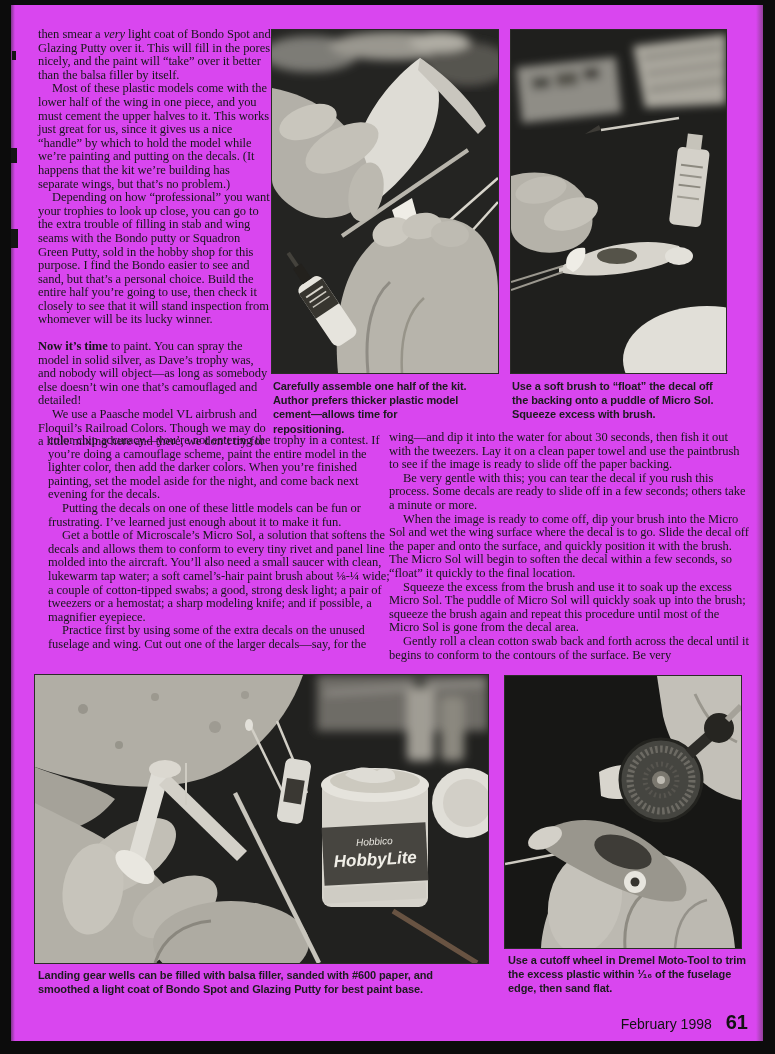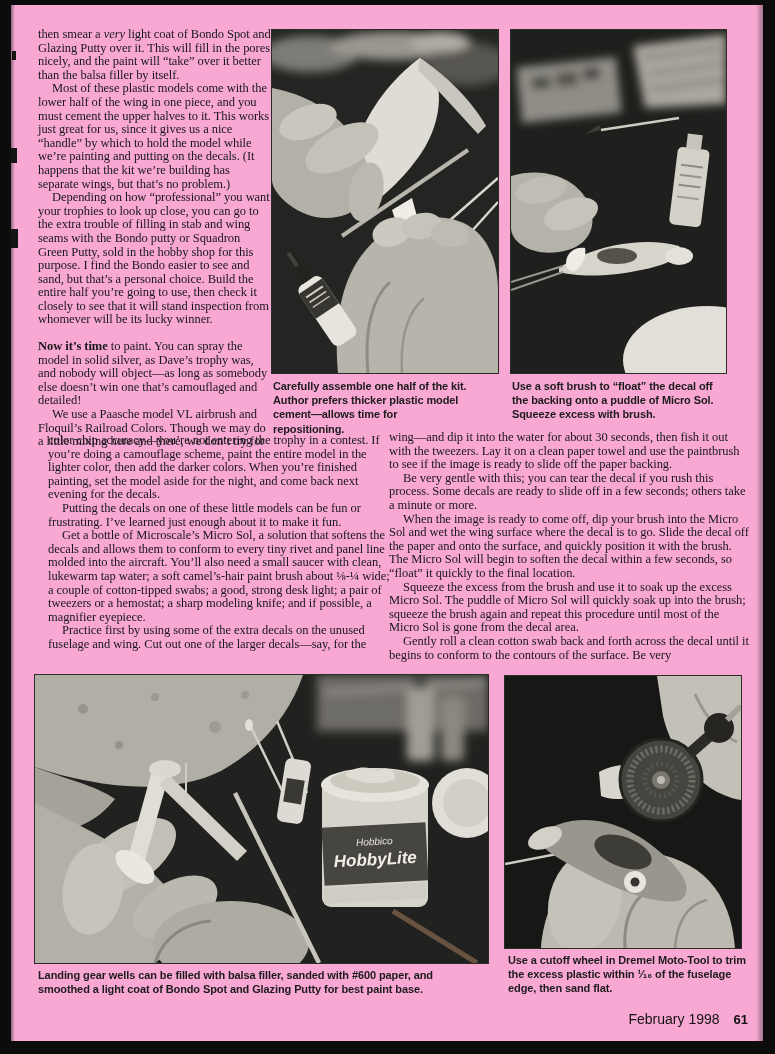--- a/index.html
+++ b/index.html
@@ -3,21 +3,21 @@
 <meta charset="utf-8">
 <style>
   html,body{margin:0;padding:0;}
   body{
     width:775px;height:1054px;position:relative;overflow:hidden;
     background:#0c0c0c;
     font-family:"Liberation Serif",serif;
   }
   .paper{
     position:absolute;left:11px;top:5px;width:752px;height:1036px;
-    background:#f9a8d4;
+    background:#d946ef;
   }
   .paper::after{
     content:"";position:absolute;right:0;top:0;width:7px;height:100%;
     background:linear-gradient(to right,rgba(0,0,0,0),rgba(60,58,52,.45));
     pointer-events:none;
   }
   .paper::before{
     content:"";position:absolute;left:0;top:0;width:4px;height:100%;
     background:linear-gradient(to right,rgba(40,40,40,.5),rgba(0,0,0,0));
     pointer-events:none;
@@ -42,21 +42,21 @@
     font-family:"Liberation Sans",sans-serif;font-weight:bold;
     font-size:11px;line-height:14.2px;color:#1b1b1d;
     letter-spacing:-0.1px;
   }
 
   .footer{
     position:absolute;top:1006px;right:15px;
     font-family:"Liberation Sans",sans-serif;
     font-size:14px;color:#111;
   }
-  .footer .pagenum{font-weight:bold;font-size:13px;margin-left:14px;}
+  .footer .pagenum{font-weight:bold;font-size:20px;margin-left:14px;}
 </style>
 </head>
 <body>
 
 <div class="paper">
 
   <div class="artifact" style="left:0;top:143px;width:6px;height:15px;"></div>
   <div class="artifact" style="left:0;top:224px;width:7px;height:19px;"></div>
   <div class="artifact" style="left:1px;top:46px;width:4px;height:9px;"></div>
 

